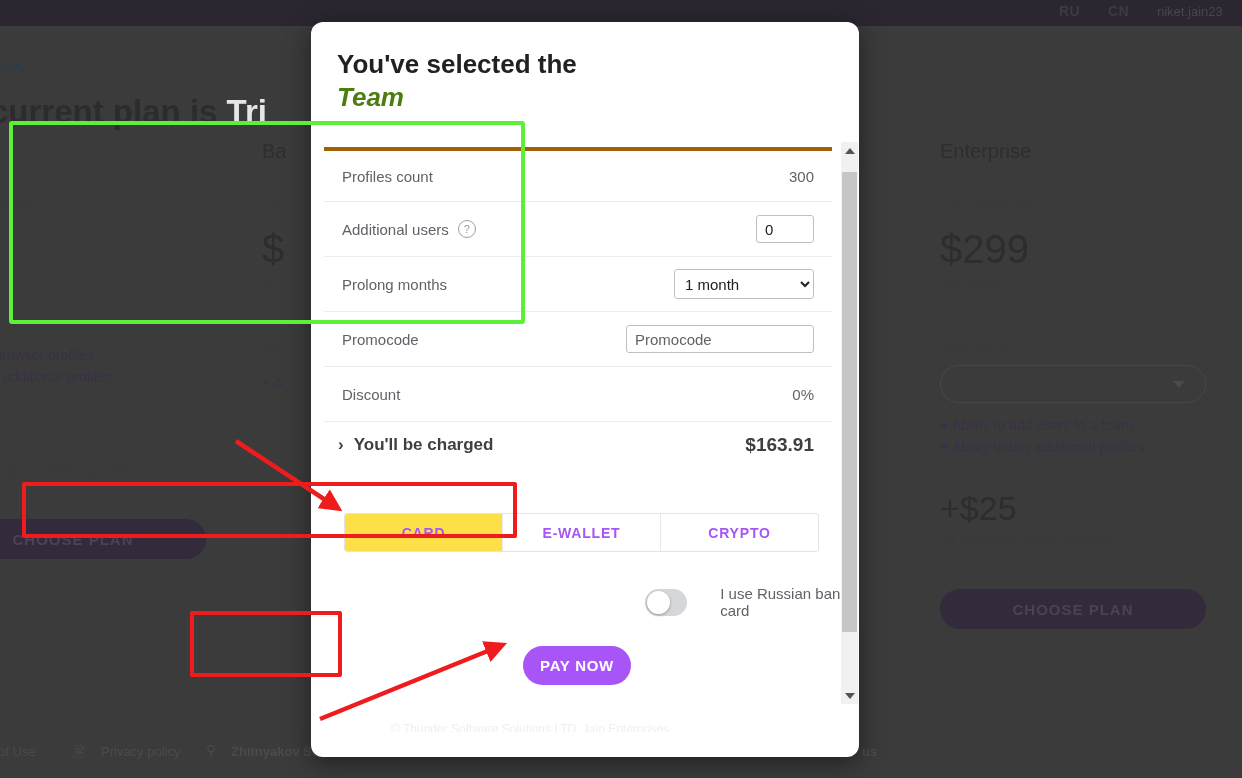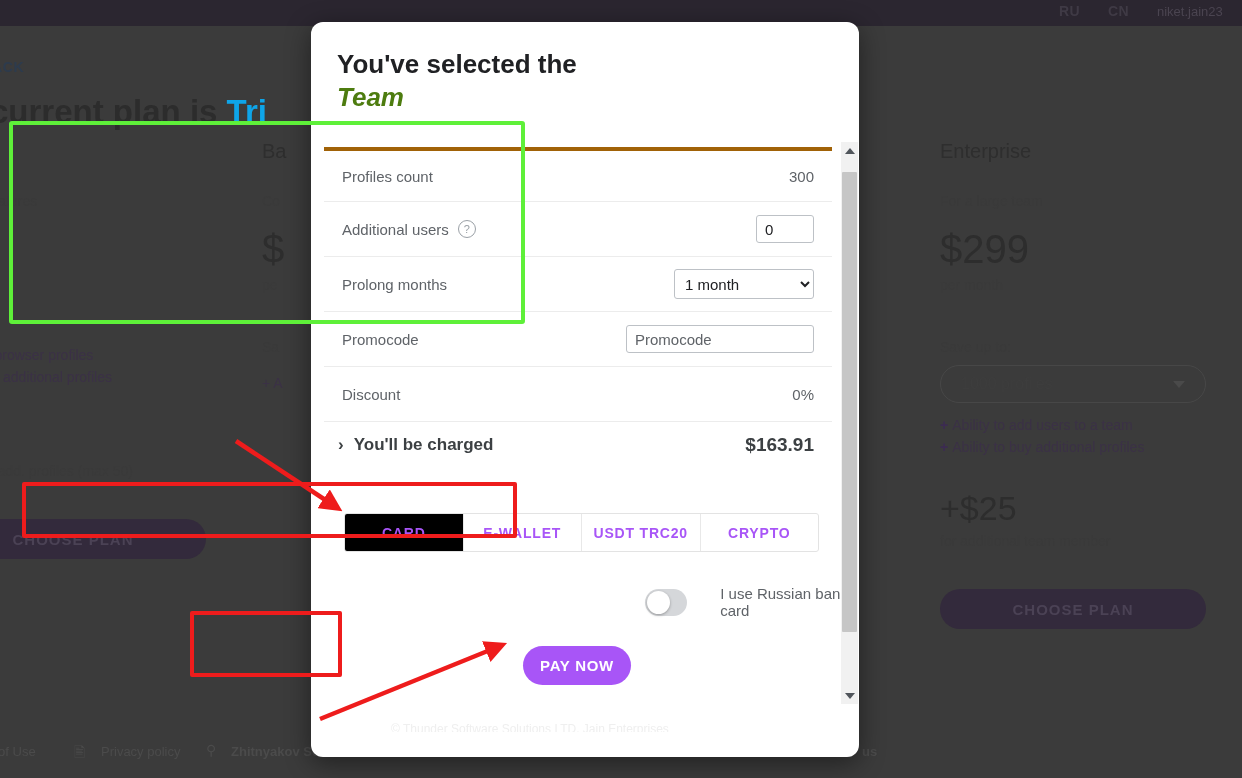--- a/index.html
+++ b/index.html
@@ -11,21 +11,21 @@
   
   #bg{position:absolute;inset:0;background:#3b3b3b;}
   #bg-topbar{position:absolute;left:0;top:0;width:1242px;height:26px;background:#2b2630;}
   .topbar-lang{position:absolute;top:3px;font-size:14px;font-weight:bold;color:#3f3a45;letter-spacing:.5px;}
   #lang-ru{left:1059px;}
   #lang-cn{left:1108px;}
   #topbar-user{position:absolute;left:1157px;top:4px;font-size:13px;color:#4a4450;white-space:nowrap;}
 
   #back-link{position:absolute;left:-8px;top:59px;font-size:14px;font-weight:bold;color:#2d3b4d;letter-spacing:.6px;}
   #bg-heading{position:absolute;left:-32px;top:93px;font-size:33px;font-weight:bold;color:#2c2c2c;white-space:nowrap;}
-  #bg-heading .hl{color:#0ea5e9;}
+  #bg-heading .hl{color:#e5e5e5;}
 
   .plan-card{position:absolute;top:140px;width:290px;height:600px;}
   #plan-1{left:-60px;}
   #plan-2{left:262px;}
   #plan-3{left:940px;}
   .plan-name{font-size:20px;color:#2e2e2e;}
   .plan-sub{margin-top:30px;font-size:14px;color:#3a3a3a;}
   .plan-price{margin-top:20px;font-size:40px;color:#2d2d2d;line-height:1;}
   .plan-per{margin-top:8px;font-size:14px;color:#3a3a3a;}
   .plan-saveup{margin-top:46px;font-size:14px;color:#3a3a3a;}
@@ -75,21 +75,21 @@
   .total-chev{font-size:17px;color:#3c4043;font-weight:bold;}
   .total-value{font-size:19px;font-weight:bold;color:#3c4043;}
 
   #red-box-tabs{position:absolute;left:22px;top:482px;width:495px;height:56px;
      border:4px solid #ee1c1c;border-radius:2px;box-sizing:border-box;z-index:6;pointer-events:none;}
   #paytabs{position:absolute;left:33px;top:491px;width:473px;height:37px;
      display:flex;border:1px solid #e3e3e3;border-radius:3px;overflow:hidden;background:#fff;}
   .paytab{flex:1;display:flex;align-items:center;justify-content:center;font-size:14px;
      font-weight:bold;letter-spacing:.8px;color:#a855f7;border-right:1px solid #e8e8e8;}
   .paytab:last-child{border-right:none;}
-  .paytab.active{background:#000000;}
+  .paytab.active{background:#fde047;}
 
   #toggle-row{position:absolute;left:334px;top:563px;display:flex;align-items:center;gap:33px;}
   #toggle{width:49px;height:27px;border-radius:14px;background:#d5d7da;position:relative;}
   #toggle-knob{position:absolute;left:2px;top:2px;width:23px;height:23px;border-radius:50%;background:#fff;
      box-shadow:0 1px 3px rgba(0,0,0,.3);}
   #toggle-label{font-size:15px;color:#5f6368;}
 
   #red-box-pay{position:absolute;left:190px;top:611px;width:152px;height:66px;
      border:4px solid #ee1c1c;border-radius:2px;box-sizing:border-box;z-index:6;pointer-events:none;}
   #pay-now{position:absolute;left:212px;top:624px;width:108px;height:39px;border-radius:20px;
@@ -218,21 +218,20 @@
         <span class="total-chev">›</span>
         <span>You'll be charged</span>
       </div>
       <div class="total-value">$163.91</div>
     </div>
   </div>
 
   <div id="paytabs">
     <div class="paytab active">CARD</div>
     <div class="paytab">E-WALLET</div>
-    <div class="paytab">USDT TRC20</div>
     <div class="paytab">CRYPTO</div>
   </div>
 
   <div id="toggle-row">
     <div id="toggle">
       <div id="toggle-knob"></div>
     </div>
     <div id="toggle-label">I use Russian bank card</div>
   </div>
 

